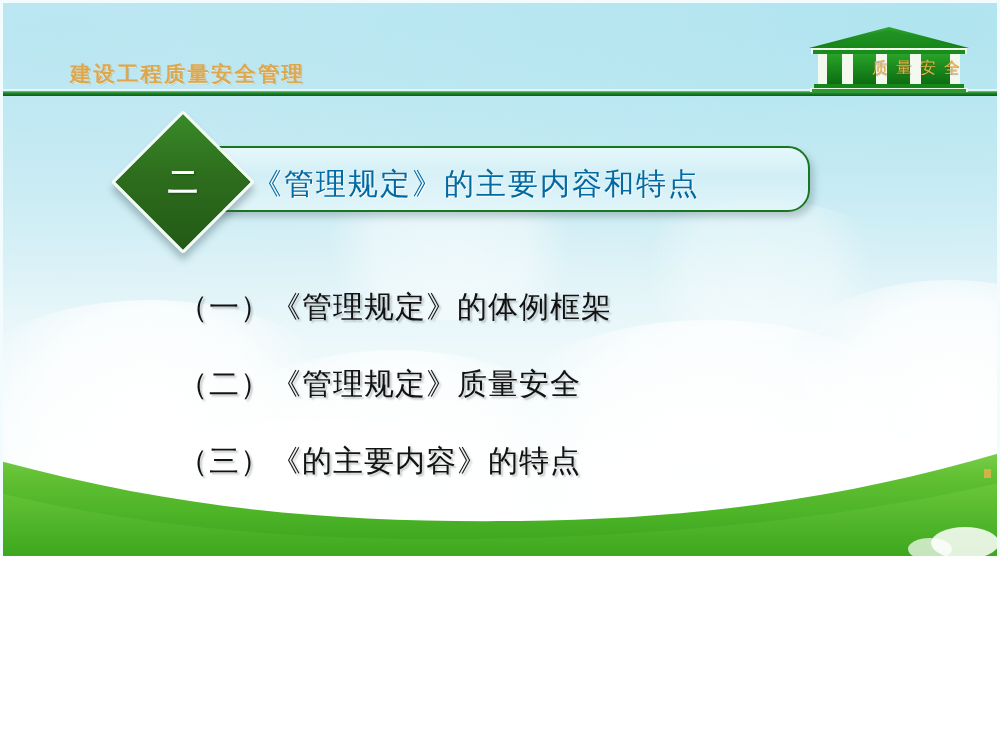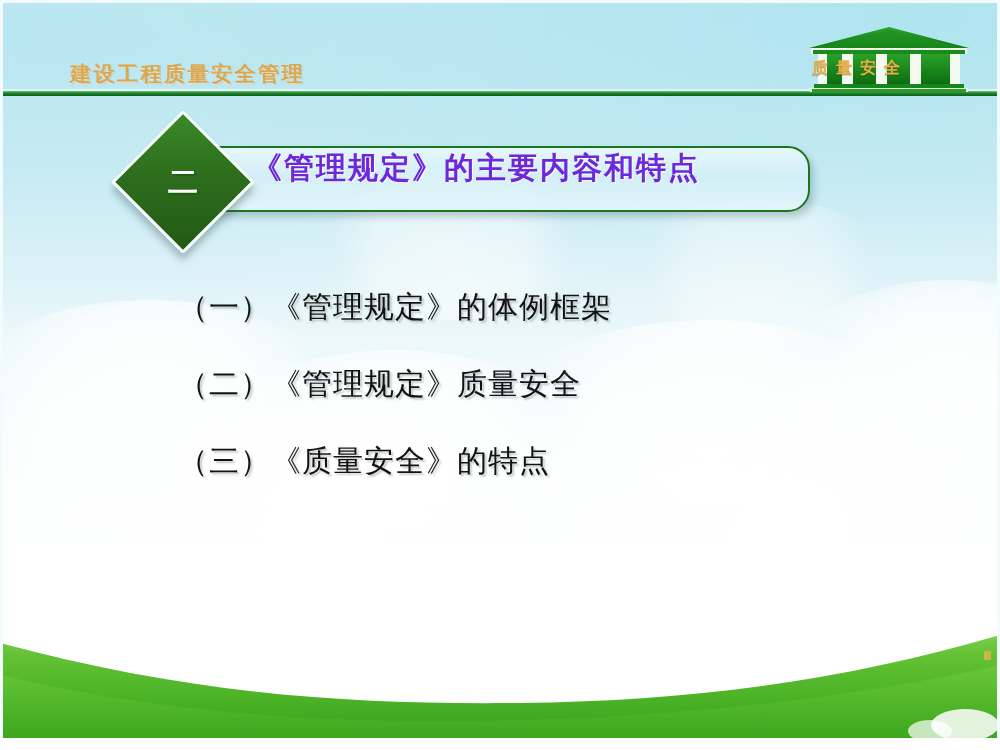--- a/index.html
+++ b/index.html
@@ -3,21 +3,21 @@
 <meta charset="utf-8">
 <style>
   html, body {
     margin: 0;
     padding: 0;
     background: #ffffff;
   }
   #slide {
     position: relative;
     width: 1000px;
-    height: 738px;
+    height: 556px;
     overflow: hidden;
     font-family: "DejaVu Sans", sans-serif;
     background: #eaf6fa;
   }
 
   
   .bg-sky {
     position: absolute;
     left: 0; top: 0;
     width: 1000px; height: 750px;
@@ -96,23 +96,23 @@
   .logo {
     position: absolute;
     left: 806px; top: 26px;
     width: 166px; height: 68px;
   }
   .logo svg { display: block; }
   .logo-text {
     position: absolute;
     left: 812px; top: 58px;
     width: 156px;
-    text-align: left;
-    font-family: "DejaVu Sans", sans-serif;
-    font-weight: bold;
+    text-align: right;
+    font-family: "DejaVu Sans", sans-serif;
+    font-weight: normal;
     font-size: 16px;
     letter-spacing: 8px;
     color: #e8b24a;
     text-shadow: 0 1px 1px rgba(90,60,10,.5);
     white-space: nowrap;
     pointer-events: none;
   }
 
   
   .banner {
@@ -123,27 +123,27 @@
     border: 2px solid #1a7520;
     border-radius: 0 22px 22px 0;
     background: linear-gradient(to bottom,
        rgba(236,250,252,.85) 0%,
        rgba(214,240,246,.75) 45%,
        rgba(226,246,250,.85) 100%);
     box-shadow: 4px 5px 7px rgba(60,90,95,.28);
   }
   .banner-title {
     position: absolute;
-    left: 252px; top: 148px;
+    left: 252px; top: 164px;
     width: 540px;
     font-family: "DejaVu Sans", sans-serif;
-    font-weight: bold;
+    font-weight: normal;
     font-size: 30px;
     letter-spacing: 2px;
-    color: #6d28d9;
+    color: #0369a1;
     text-shadow: 1px 1px 0 rgba(255,255,255,.85);
     white-space: nowrap;
   }
   .diamond {
     position: absolute;
     left: 132px; top: 131px;
     width: 96px; height: 96px;
     transform: rotate(45deg);
     background: linear-gradient(135deg, #3a8a28 0%, #2d6d1d 45%, #235a16 100%);
     border: 3px solid #f3fbf4;
@@ -276,17 +276,17 @@
   <div class="logo-text">质量安全</div>
 
   <div class="banner"></div>
   <div class="banner-title">《管理规定》的主要内容和特点</div>
   <div class="diamond"></div>
   <div class="diamond-label">二</div>
 
   <div class="body-list">
     <div class="body-item">（一）《管理规定》的体例框架</div>
     <div class="body-item">（二）《管理规定》质量安全</div>
-    <div class="body-item">（三）《质量安全》的特点</div>
+    <div class="body-item">（三）《的主要内容》的特点</div>
   </div>
 
   <div class="frame"></div>
 </div>
 
 </body></html>

